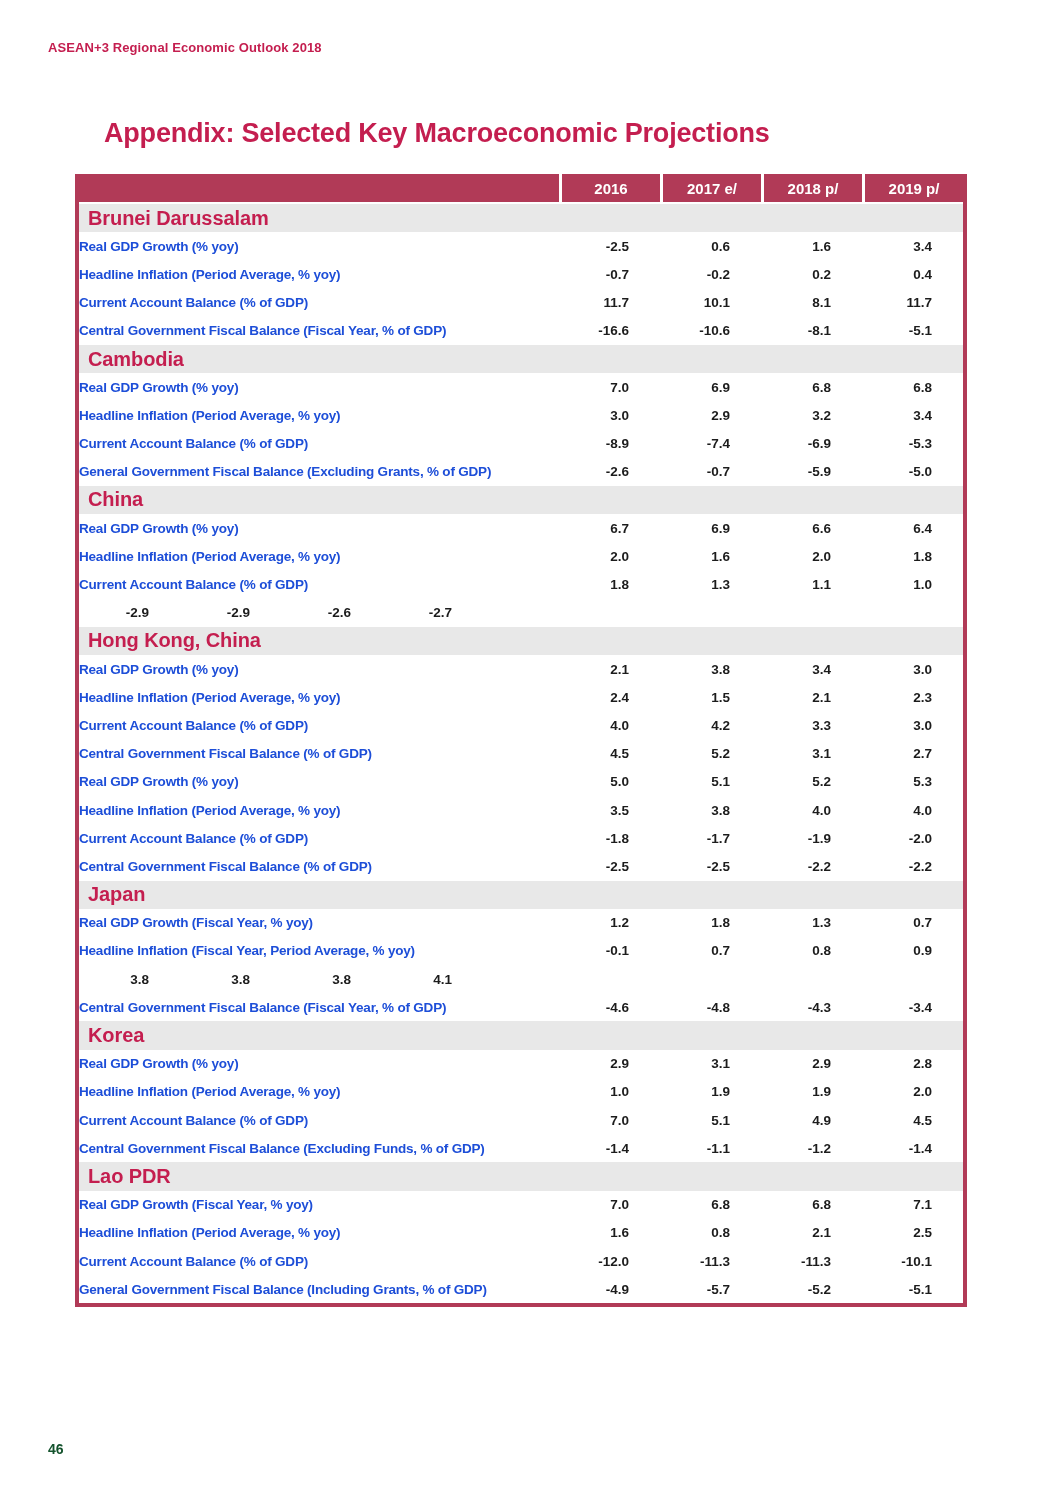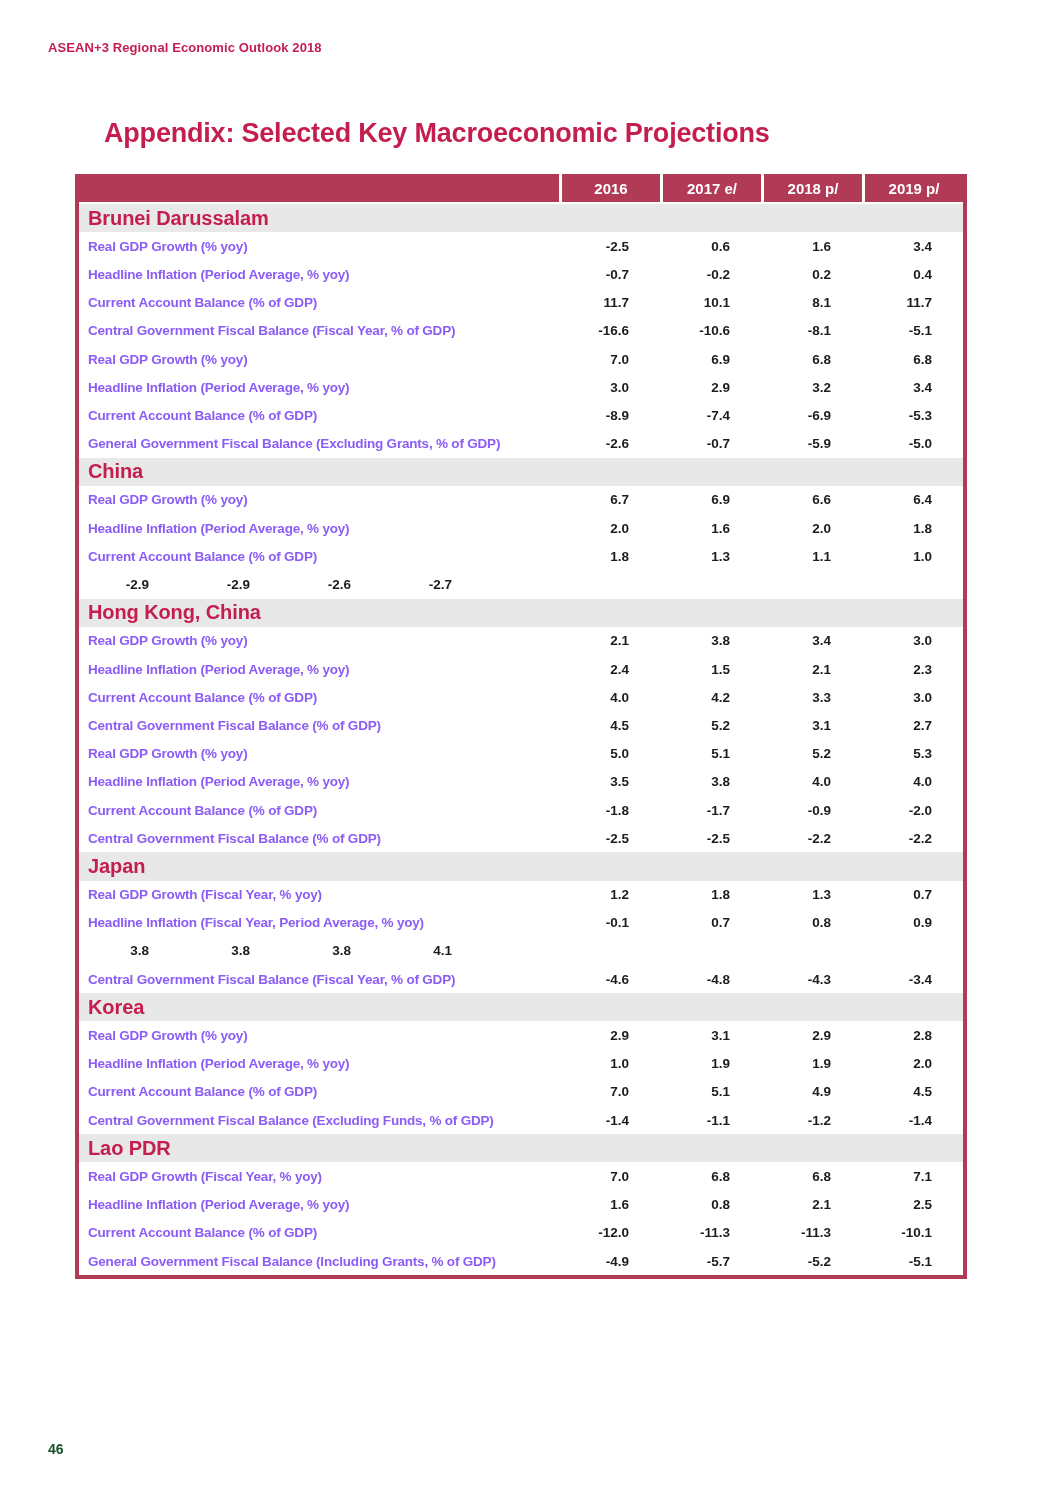--- a/index.html
+++ b/index.html
@@ -14,21 +14,21 @@
               border-left:4px solid var(--accent);border-right:4px solid var(--accent);
               border-bottom:4px solid var(--accent);background:#fff;}
   .thead{display:flex;height:28px;background:var(--accent);border-bottom:2px solid #fff;}
   .th-label{flex:1;}
   .th-year{width:101px;box-sizing:border-box;border-left:3px solid #fff;color:#ffffff;
            font-weight:bold;font-size:15px;display:flex;align-items:center;justify-content:center;}
   .country-row{height:28.2px;background:var(--rowgray);display:flex;align-items:center;
                padding-left:9px;box-sizing:border-box;}
   .country-name{color:var(--brand);font-weight:bold;font-size:20px;letter-spacing:-0.1px;white-space:nowrap;}
   .data-row{height:28.2px;display:flex;align-items:center;background:#ffffff;}
-  .cell-label{flex:1;padding-left:9px;font-size:13.5px;font-weight:bold;color:#8b5cf6;
+  .cell-label{flex:1;font-size:13.5px;font-weight:bold;color:#1d4ed8;
               letter-spacing:-0.2px;white-space:nowrap;overflow:hidden;}
   .cell-num{width:101px;box-sizing:border-box;padding-right:31px;text-align:right;
             font-size:13.5px;font-weight:bold;color:#1c1c1c;}
   .page-number{position:absolute;left:48px;top:1441px;font-size:14px;font-weight:bold;color:#14532d;}
 </style>
 </head>
 <body>
 
 <div class="page" style="--brand: #C41E4F; --accent: #B13A57; --rowgray: #E8E8E8;">
   <div class="report-header">ASEAN+3 Regional Economic Outlook 2018</div>
@@ -67,20 +67,23 @@
           <div class="cell-num">8.1</div>
           <div class="cell-num">11.7</div>
         </div>
         <div class="data-row">
           <div class="cell-label">Central Government Fiscal Balance (Fiscal Year, % of GDP)</div>
           <div class="cell-num">-16.6</div>
           <div class="cell-num">-10.6</div>
           <div class="cell-num">-8.1</div>
           <div class="cell-num">-5.1</div>
         </div>
+        <div class="country-row">
+          <span class="country-name">Cambodia</span>
+        </div>
         <div class="data-row">
           <div class="cell-label">Real GDP Growth (% yoy)</div>
           <div class="cell-num">7.0</div>
           <div class="cell-num">6.9</div>
           <div class="cell-num">6.8</div>
           <div class="cell-num">6.8</div>
         </div>
         <div class="data-row">
           <div class="cell-label">Headline Inflation (Period Average, % yoy)</div>
           <div class="cell-num">3.0</div>
@@ -174,21 +177,21 @@
           <div class="cell-label">Headline Inflation (Period Average, % yoy)</div>
           <div class="cell-num">3.5</div>
           <div class="cell-num">3.8</div>
           <div class="cell-num">4.0</div>
           <div class="cell-num">4.0</div>
         </div>
         <div class="data-row">
           <div class="cell-label">Current Account Balance (% of GDP)</div>
           <div class="cell-num">-1.8</div>
           <div class="cell-num">-1.7</div>
-          <div class="cell-num">-0.9</div>
+          <div class="cell-num">-1.9</div>
           <div class="cell-num">-2.0</div>
         </div>
         <div class="data-row">
           <div class="cell-label">Central Government Fiscal Balance (% of GDP)</div>
           <div class="cell-num">-2.5</div>
           <div class="cell-num">-2.5</div>
           <div class="cell-num">-2.2</div>
           <div class="cell-num">-2.2</div>
         </div>
         <div class="country-row">

